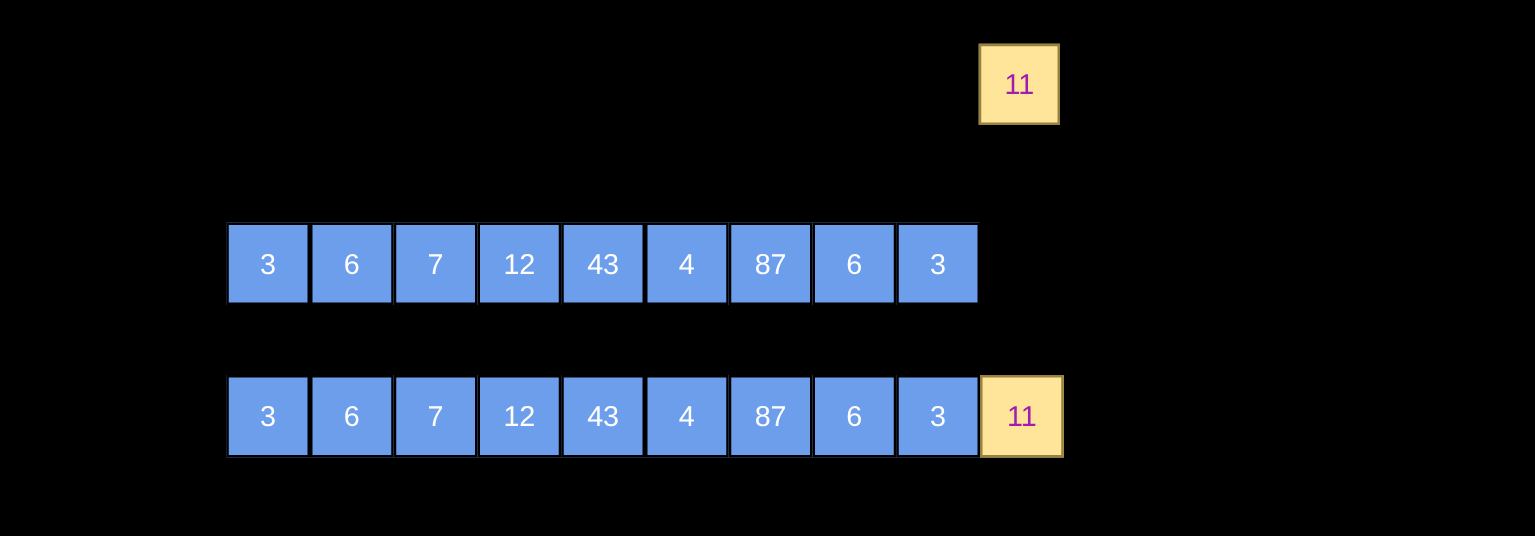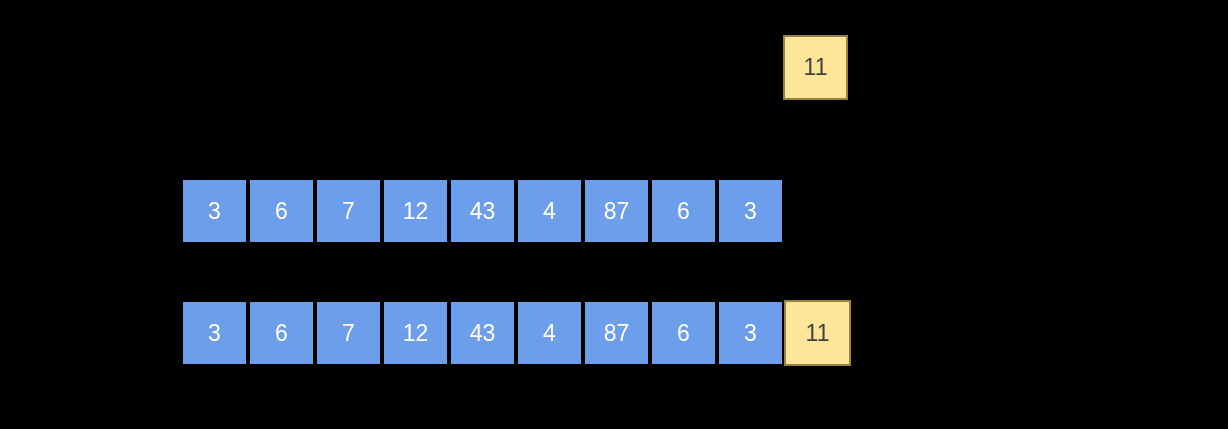--- a/index.html
+++ b/index.html
@@ -27,21 +27,21 @@
     user-select: none;
   }
   .cell.blue {
     background: #6d9eeb;
     border: 2px solid #000000;
     color: #ffffff;
   }
   .cell.yellow {
     background: #ffe599;
     border: 2px solid #96823f;
-    color: #404040;
+    color: #a21caf;
   }
   .row {
     position: absolute;
     display: flex;
   }
   #row-before { left: 181px; top: 178px; }
   #row-after  { left: 181px; top: 300px; }
   #floating-value {
     position: absolute;
     left: 783px;

